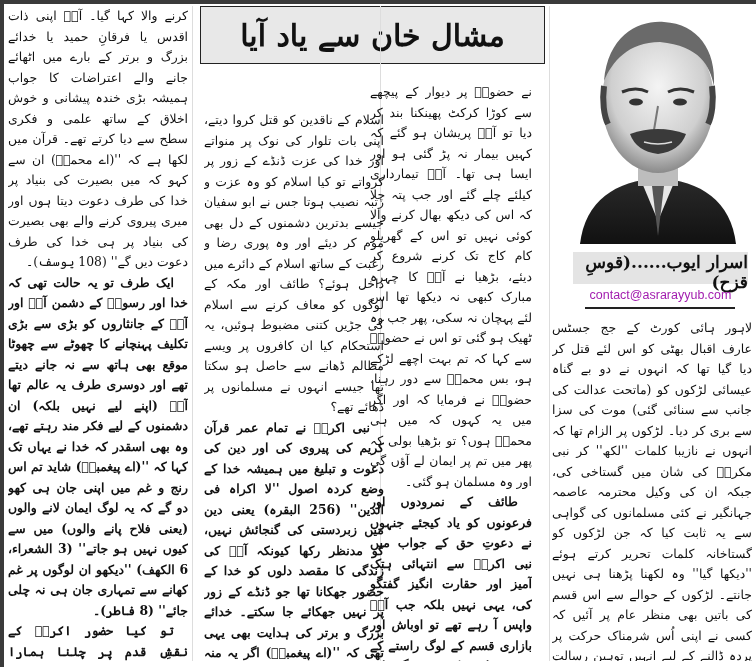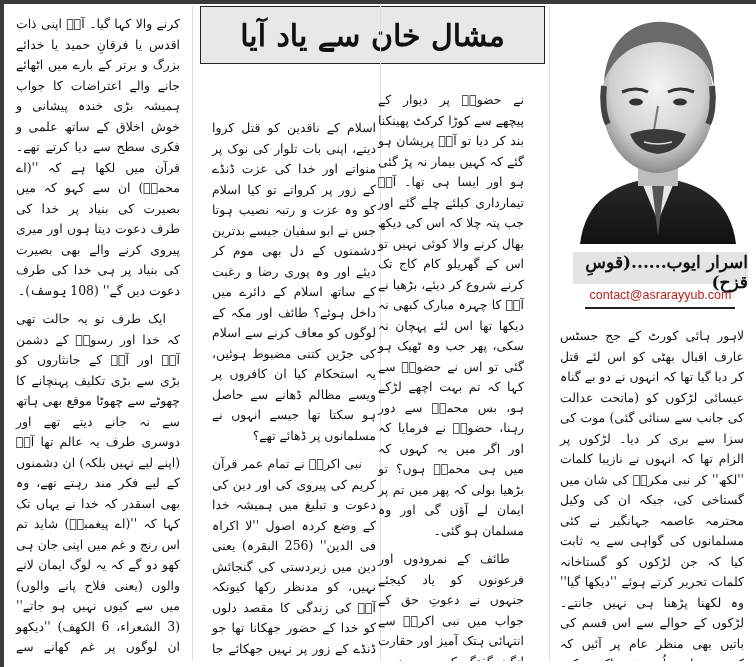--- a/index.html
+++ b/index.html
@@ -1,32 +1,32 @@
 <!DOCTYPE html>
 <html><head>
 <meta charset="utf-8">
 <style>
   html,body{margin:0;padding:0;background:#fff;}
   body{width:756px;height:667px;position:relative;overflow:hidden;font-family:"DejaVu Serif",serif;color:#111;}
   .topbar{position:absolute;left:0;top:0;width:756px;height:4px;background:#3a3a3a;}
   .leftbar{position:absolute;left:0;top:0;width:4px;height:667px;background:#3a3a3a;}
   .col{position:absolute;direction:rtl;text-align:justify;font-size:12.4px;line-height:20.5px;overflow:hidden;}
-  .col p{margin:8px;}
-  .col p.ind{text-indent:14px;}
+  .col p{margin:0;}
+  .col p.ind{text-indent:14px;font-weight:bold;}
   #col1{left:8px;top:6px;width:180px;height:655px;}
   #col2{left:204px;top:110px;width:180px;height:551px;}
   #col3{left:370px;top:82px;width:162px;height:579px;}
   #col4{left:552px;top:318px;width:200px;height:343px;}
   .col-rule{position:absolute;top:6px;width:1px;height:655px;background:#ddd;}
   .title-box{position:absolute;left:200px;top:6px;width:343px;height:56px;background:#e8e8e8;border:1.5px solid #222;direction:rtl;display:flex;align-items:center;justify-content:center;}
   .title-box span{font-family:"DejaVu Serif",serif;font-size:30px;font-weight:bold;color:#111;}
   .photo{position:absolute;left:560px;top:6px;width:196px;height:238px;overflow:hidden;}
   .byline{position:absolute;left:573px;top:252px;width:175px;height:32px;background:#e4e4e4;direction:rtl;display:flex;align-items:flex-start;justify-content:center;}
   .byline span{font-size:17px;font-weight:bold;}
-  .contact{position:absolute;left:573px;top:288px;width:175px;text-align:center;font-family:"Liberation Sans",sans-serif;font-size:12.5px;color:#b91c1c;}
+  .contact{position:absolute;left:573px;top:288px;width:175px;text-align:center;font-family:"Liberation Sans",sans-serif;font-size:12.5px;color:#a21caf;}
   .contact-rule{position:absolute;left:585px;top:307px;width:150px;height:1.5px;background:#222;}
 </style>
 </head>
 <body>
 
 <div class="topbar"></div>
 <div class="leftbar"></div>
 
 <div class="title-box">
   <span>مشال خان سے یاد آیا</span>

